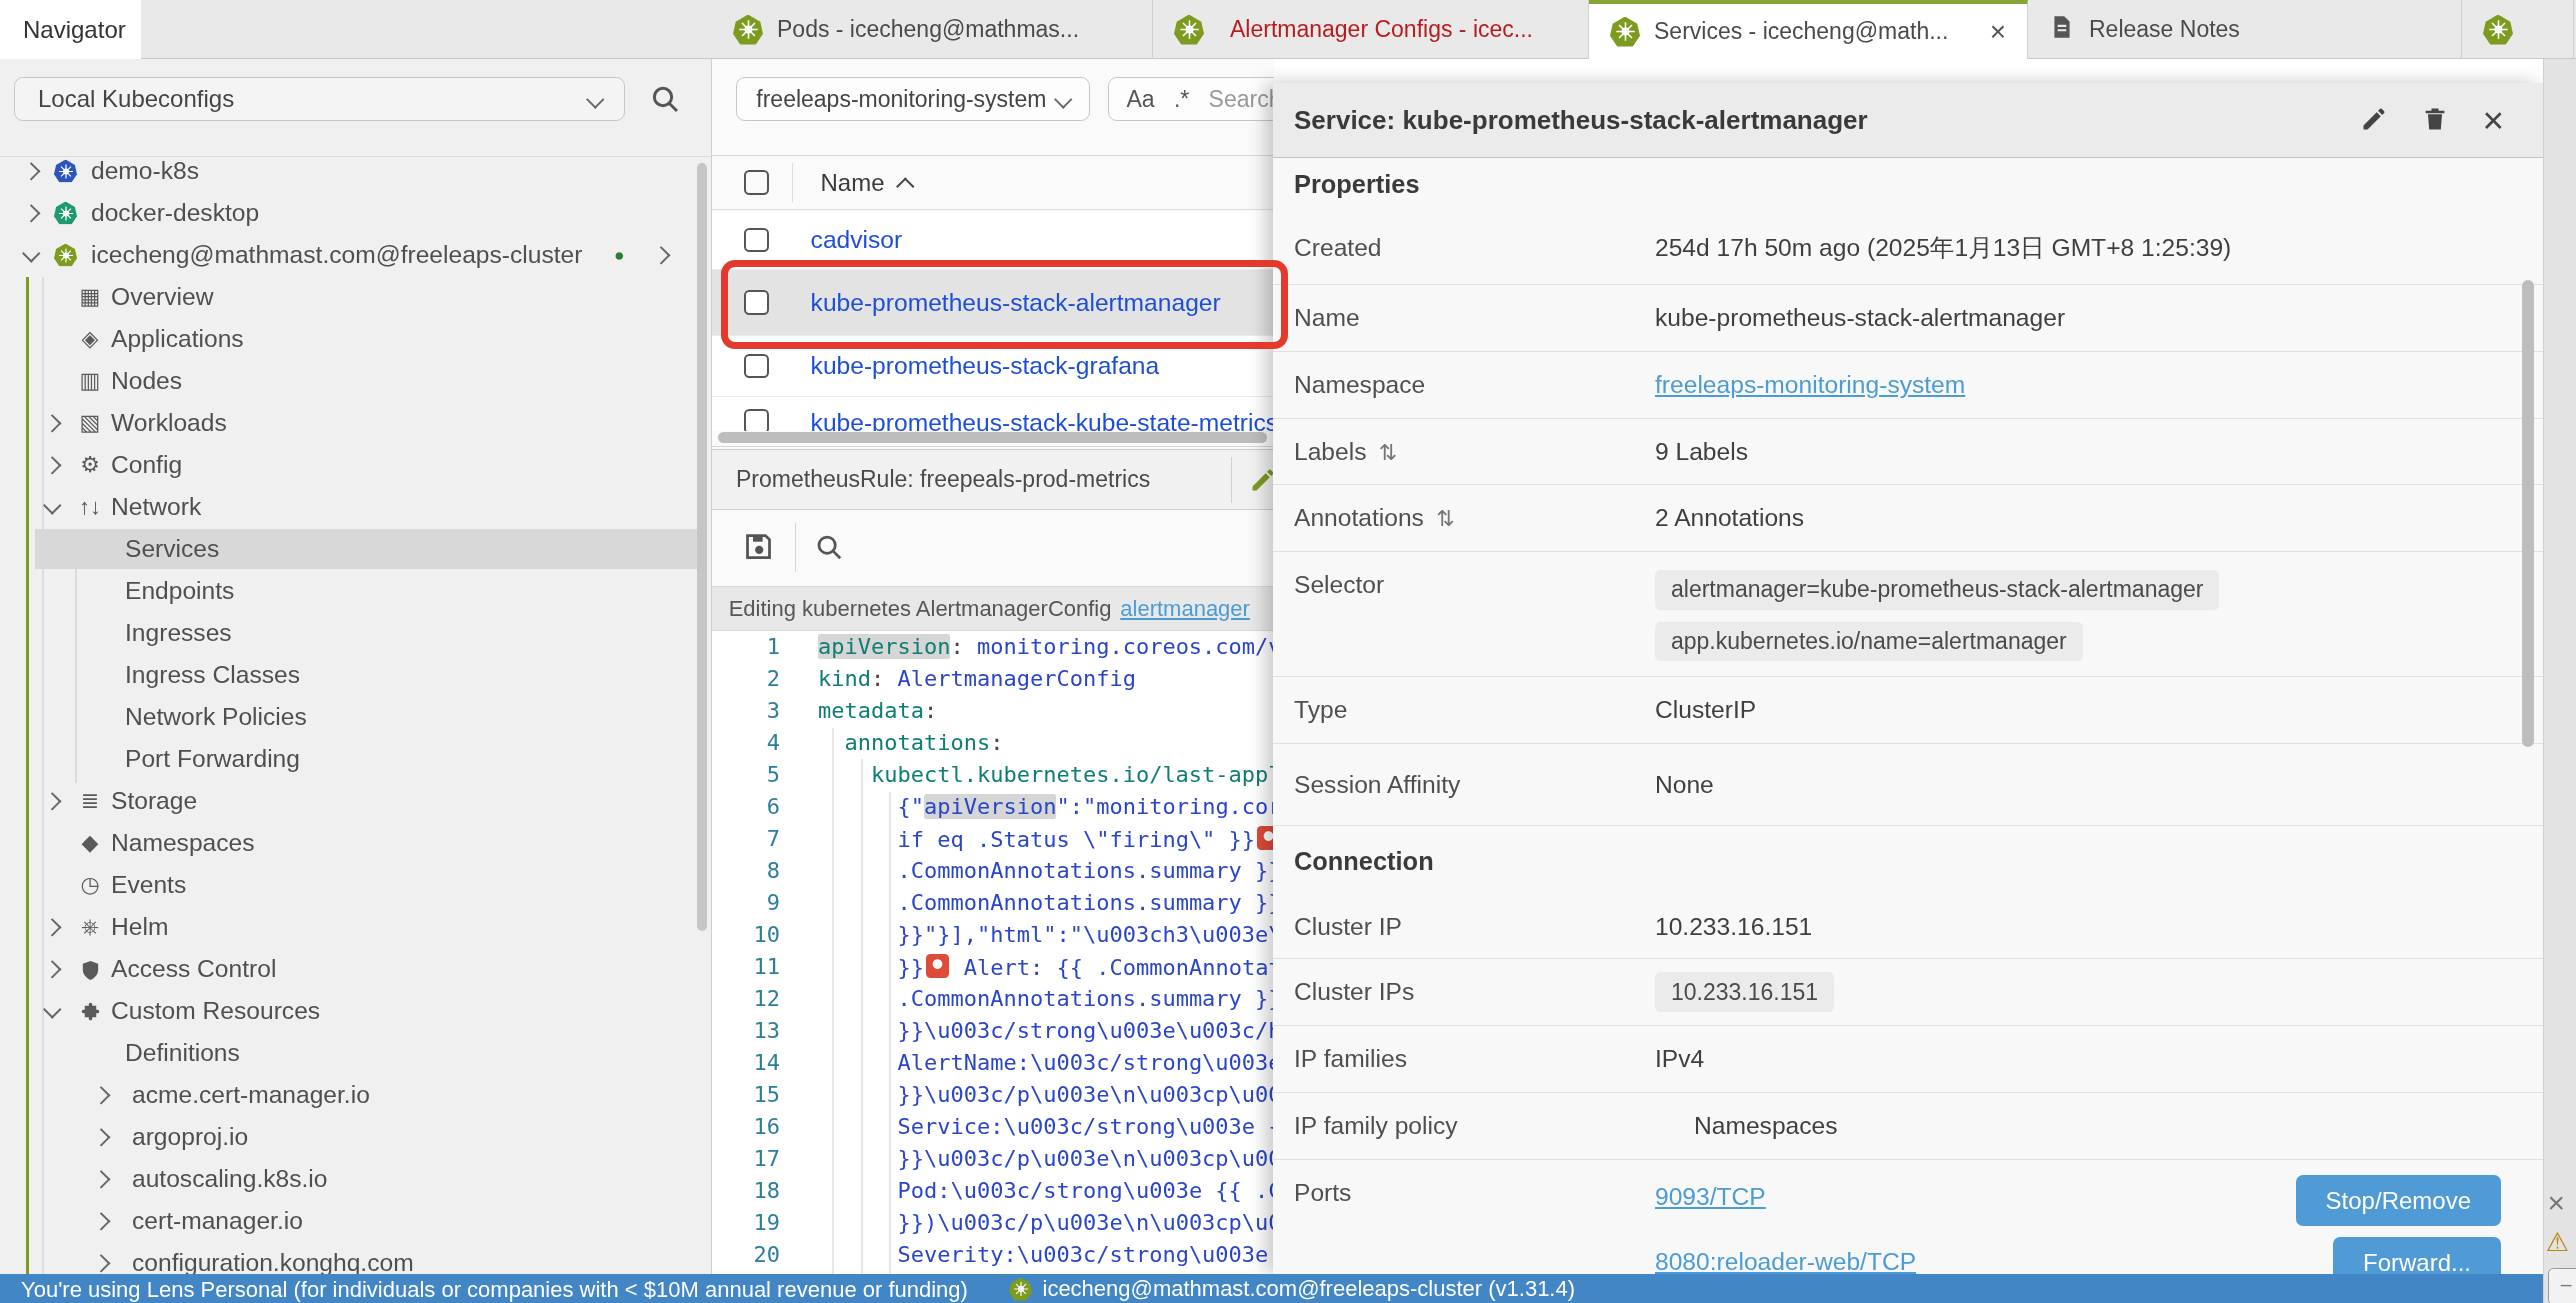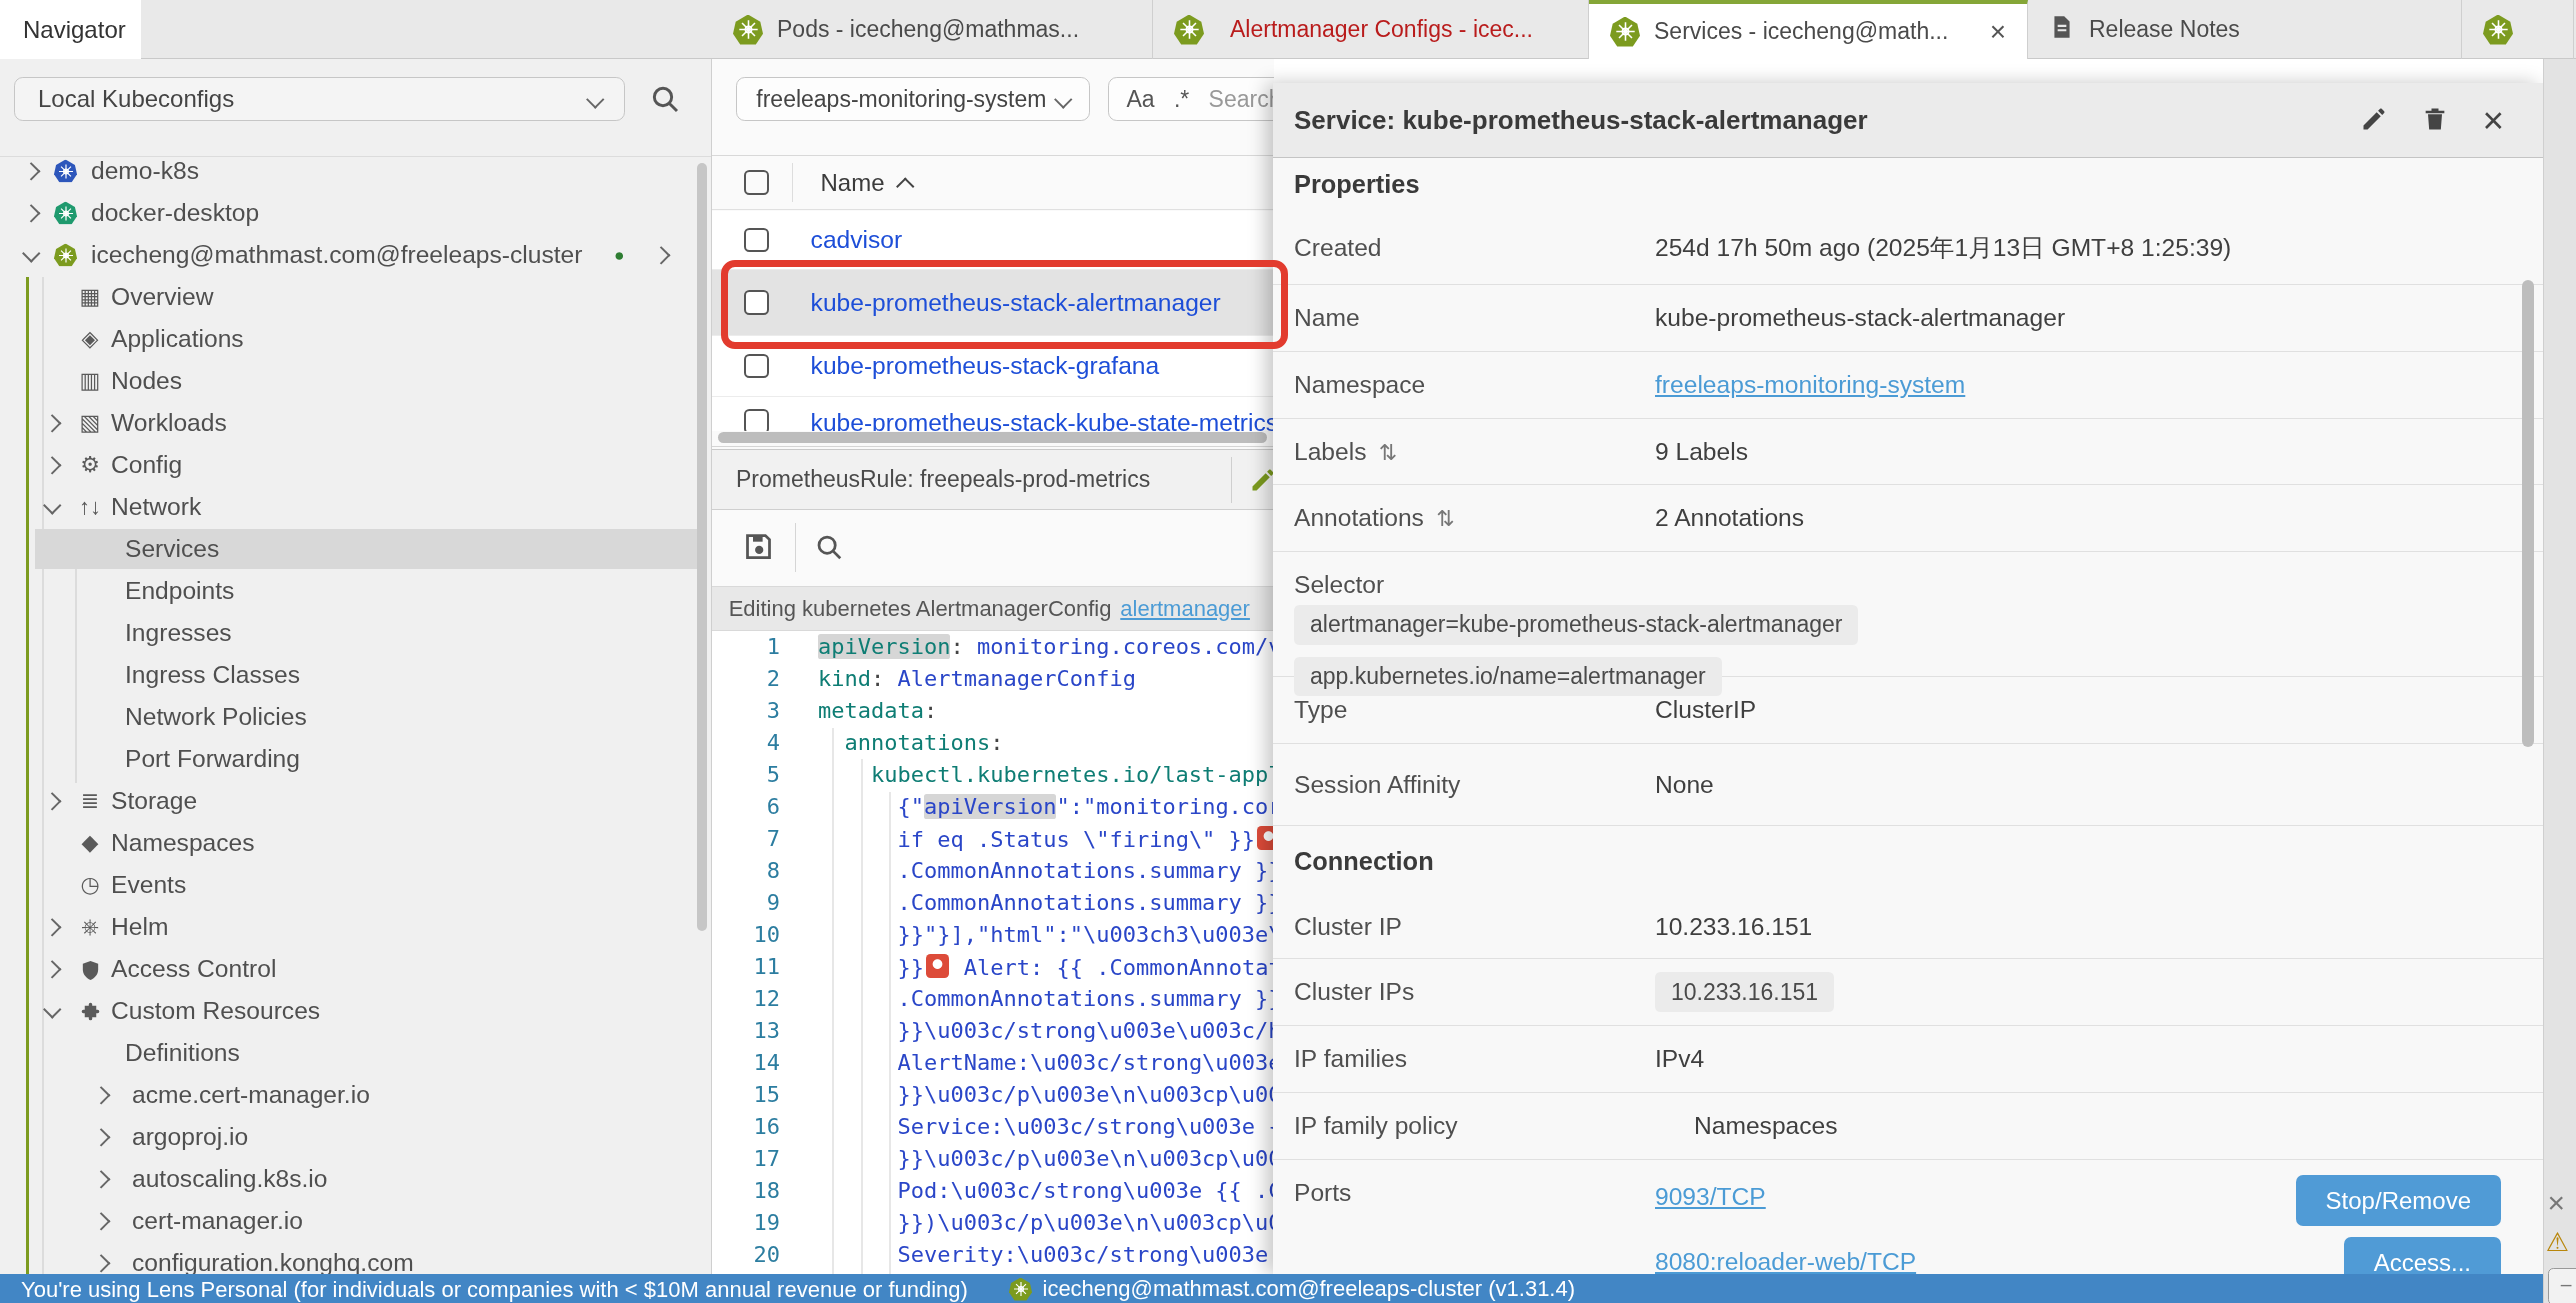--- a/index.html
+++ b/index.html
@@ -546,21 +546,21 @@
         </div>
         <span class="pvalue">9 Labels</span>
       </div>
       <div class="prow" style="height: 67px;">
         <div class="plabel">
           <span>Annotations</span>
           <span class="psort">⇅</span>
         </div>
         <span class="pvalue">2 Annotations</span>
       </div>
-      <div class="prow tall" style="height: 125px; flex-direction: column;">
+      <div class="prow tall" style="height: 125px;">
         <div class="plabel">
           <span>Selector</span>
         </div>
         <div class="pchips">
           <span class="chip">alertmanager=kube-prometheus-stack-alertmanager</span>
           <span class="chip">app.kubernetes.io/name=alertmanager</span>
         </div>
       </div>
       <div class="prow" style="height: 67px;">
         <div class="plabel">
@@ -603,21 +603,21 @@
       </div>
       <div class="prow tall" style="height: 116px;">
         <div class="plabel">
           <span>Ports</span>
         </div>
         <div class="plinks">
           <span class="plink">9093/TCP</span>
           <span class="plink">8080:reloader-web/TCP</span>
         </div>
         <button class="pbtn b0">Stop/Remove</button>
-        <button class="pbtn b1">Access...</button>
+        <button class="pbtn b1">Forward...</button>
       </div>
     </div>
   <div id="panel-scroll"></div>
 </div>
 
 <div id="annotation-box"></div>
 
 <div id="edge">
   <span id="edge-close">×</span>
   <span id="edge-warning">⚠</span>

